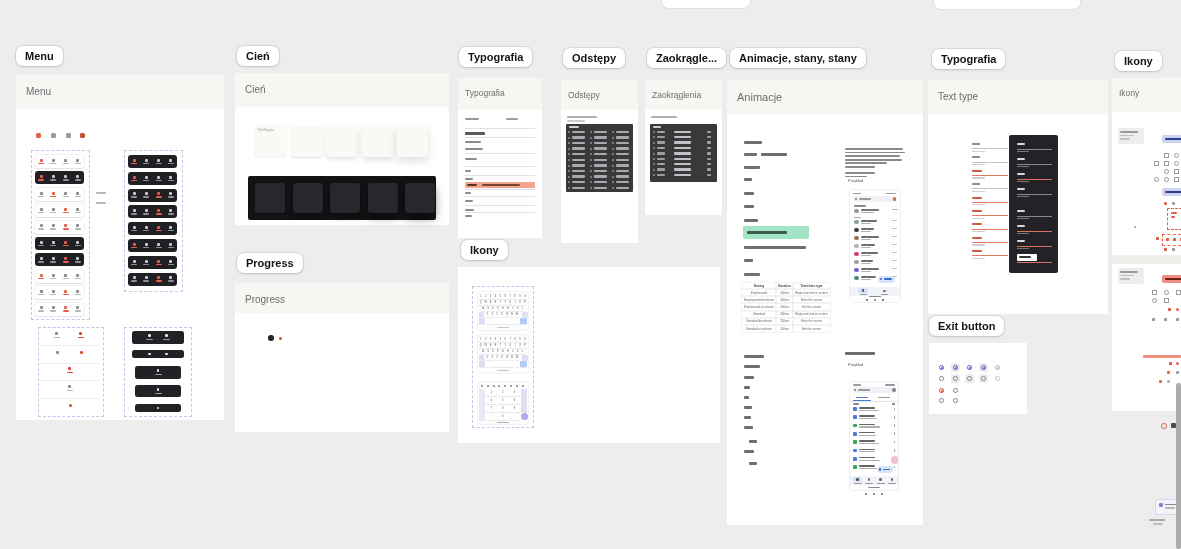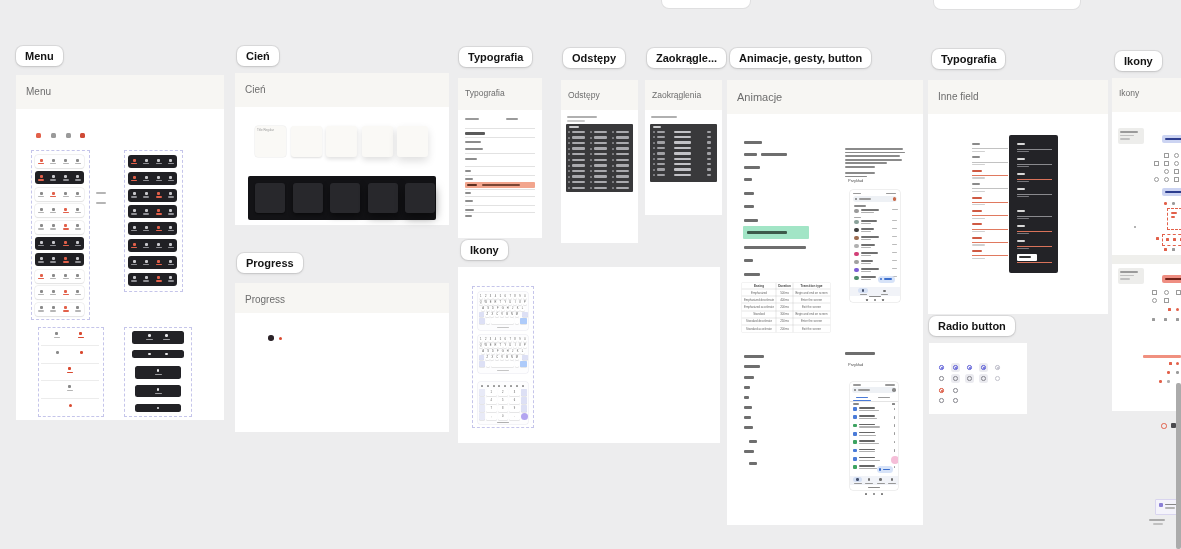--- a/index.html
+++ b/index.html
@@ -35,23 +35,23 @@
   <div id="frag1" class="frag"></div>
   <div id="frag2" class="frag"></div>
 
   <div class="pill" id="pill-menu">Menu</div>
   <div class="pill" id="pill-cien">Cień</div>
   <div class="pill" id="pill-progress">Progress</div>
   <div class="pill" id="pill-typografia">Typografia</div>
   <div class="pill" id="pill-inne">Ikony</div>
   <div class="pill" id="pill-odstepy">Odstępy</div>
   <div class="pill" id="pill-zaokraglenia">Zaokrągle...</div>
-  <div class="pill" id="pill-animacje">Animacje, gesty, button</div>
+  <div class="pill" id="pill-animacje">Animacje, stany, stany</div>
   <div class="pill" id="pill-textfield">Typografia</div>
-  <div class="pill" id="pill-radio">Radio button</div>
+  <div class="pill" id="pill-radio">Exit button</div>
   <div class="pill" id="pill-ikony">Ikony</div>
 
   <section class="frame" id="f-menu">
     <div class="fhead fh34 t10">
         <span>Menu</span>
       </div>
   <div style="position: absolute; left: 20px; top: 58px; width: 4.5px; height: 4.5px; background: rgb(226, 96, 74); border-radius: 1.5px;"></div>
       <div style="position: absolute; left: 35px; top: 58px; width: 4.5px; height: 4.5px; background: rgb(154, 154, 154); border-radius: 1.5px;"></div>
       <div style="position: absolute; left: 50px; top: 58px; width: 4.5px; height: 4.5px; background: rgb(154, 154, 154); border-radius: 1.5px;"></div>
       <div style="position: absolute; left: 64px; top: 58px; width: 4.5px; height: 4.5px; background: rgb(207, 74, 54); border-radius: 1.5px;"></div>
@@ -918,21 +918,21 @@
           <div style="position: absolute; left: 38px; top: 7.2px; width: 8px; height: 0.9px; background: rgb(153, 153, 153); border-radius: 1px;"></div>
         </div>
         <div style="position: absolute; left: 18px; top: 104.5px; width: 12px; height: 1.2px; background: rgb(138, 138, 138); border-radius: 1px;"></div>
       </div>
       <div style="position: absolute; left: 138px; top: 413px; width: 2.2px; height: 2.2px; background: rgb(119, 119, 119); border-radius: 0.4px;"></div>
       <div style="position: absolute; left: 146px; top: 413px; width: 2.2px; height: 2.2px; background: rgb(119, 119, 119); border-radius: 50%;"></div>
       <div style="position: absolute; left: 154px; top: 413px; width: 2.2px; height: 2.2px; background: rgb(119, 119, 119); border-radius: 0.4px;"></div>
     </section>
   <section class="frame" id="f-textfield">
     <div class="fhead fh34 t10">
-        <span>Inne field</span>
+        <span>Text type</span>
       </div>
   <div style="position: absolute; left: 44px; top: 63px; width: 8px; height: 2px; background: rgb(138, 138, 138); border-radius: 1px;"></div>
       <div style="position: absolute; left: 44px; top: 68.2px; width: 36px; height: 0.9px; background: rgb(194, 194, 194); border-radius: 0px;"></div>
       <div style="position: absolute; left: 44px; top: 70.6px; width: 13px; height: 1.2px; background: rgb(208, 208, 208); border-radius: 1px;"></div>
       <div style="position: absolute; left: 44px; top: 76.4px; width: 8px; height: 2px; background: rgb(138, 138, 138); border-radius: 1px;"></div>
       <div style="position: absolute; left: 44px; top: 81.6px; width: 36px; height: 0.9px; background: rgb(194, 194, 194); border-radius: 0px;"></div>
       <div style="position: absolute; left: 44px; top: 84px; width: 13px; height: 1.2px; background: rgb(208, 208, 208); border-radius: 1px;"></div>
       <div style="position: absolute; left: 44px; top: 89.8px; width: 10px; height: 2px; background: rgb(207, 90, 67); border-radius: 1px;"></div>
       <div style="position: absolute; left: 44px; top: 95px; width: 36px; height: 0.9px; background: rgb(224, 121, 95); border-radius: 0px;"></div>
       <div style="position: absolute; left: 44px; top: 97.4px; width: 13px; height: 1.2px; background: rgb(208, 208, 208); border-radius: 1px;"></div>

